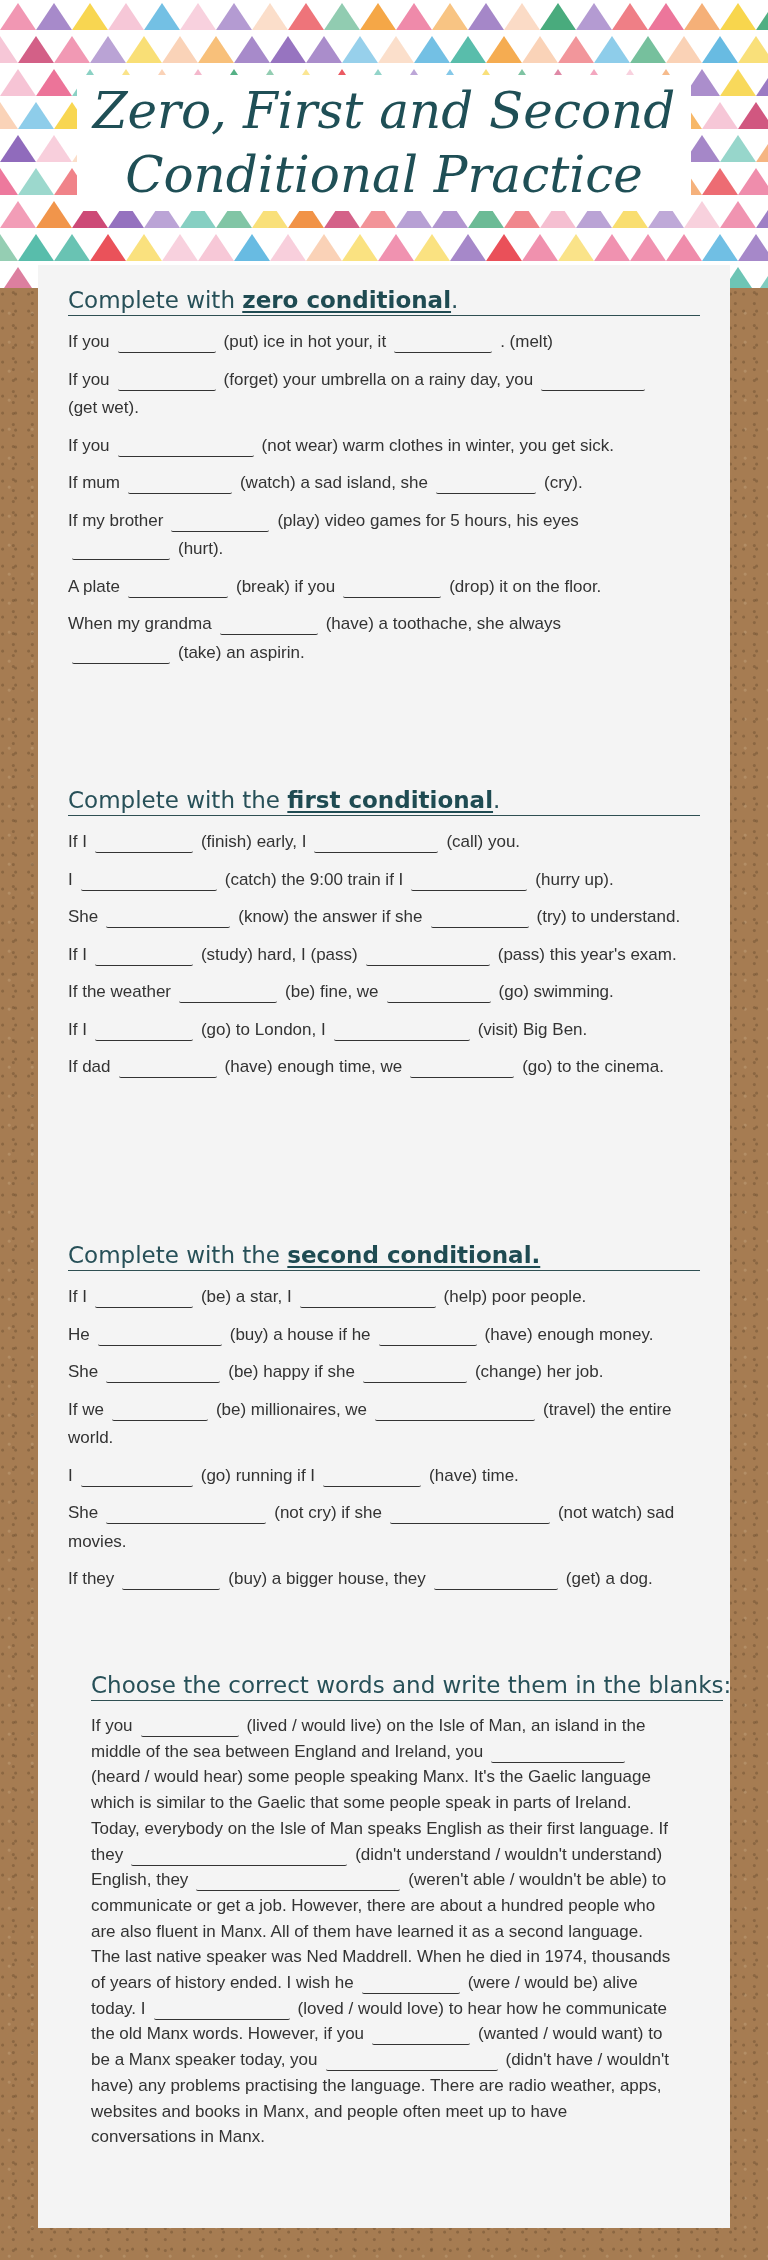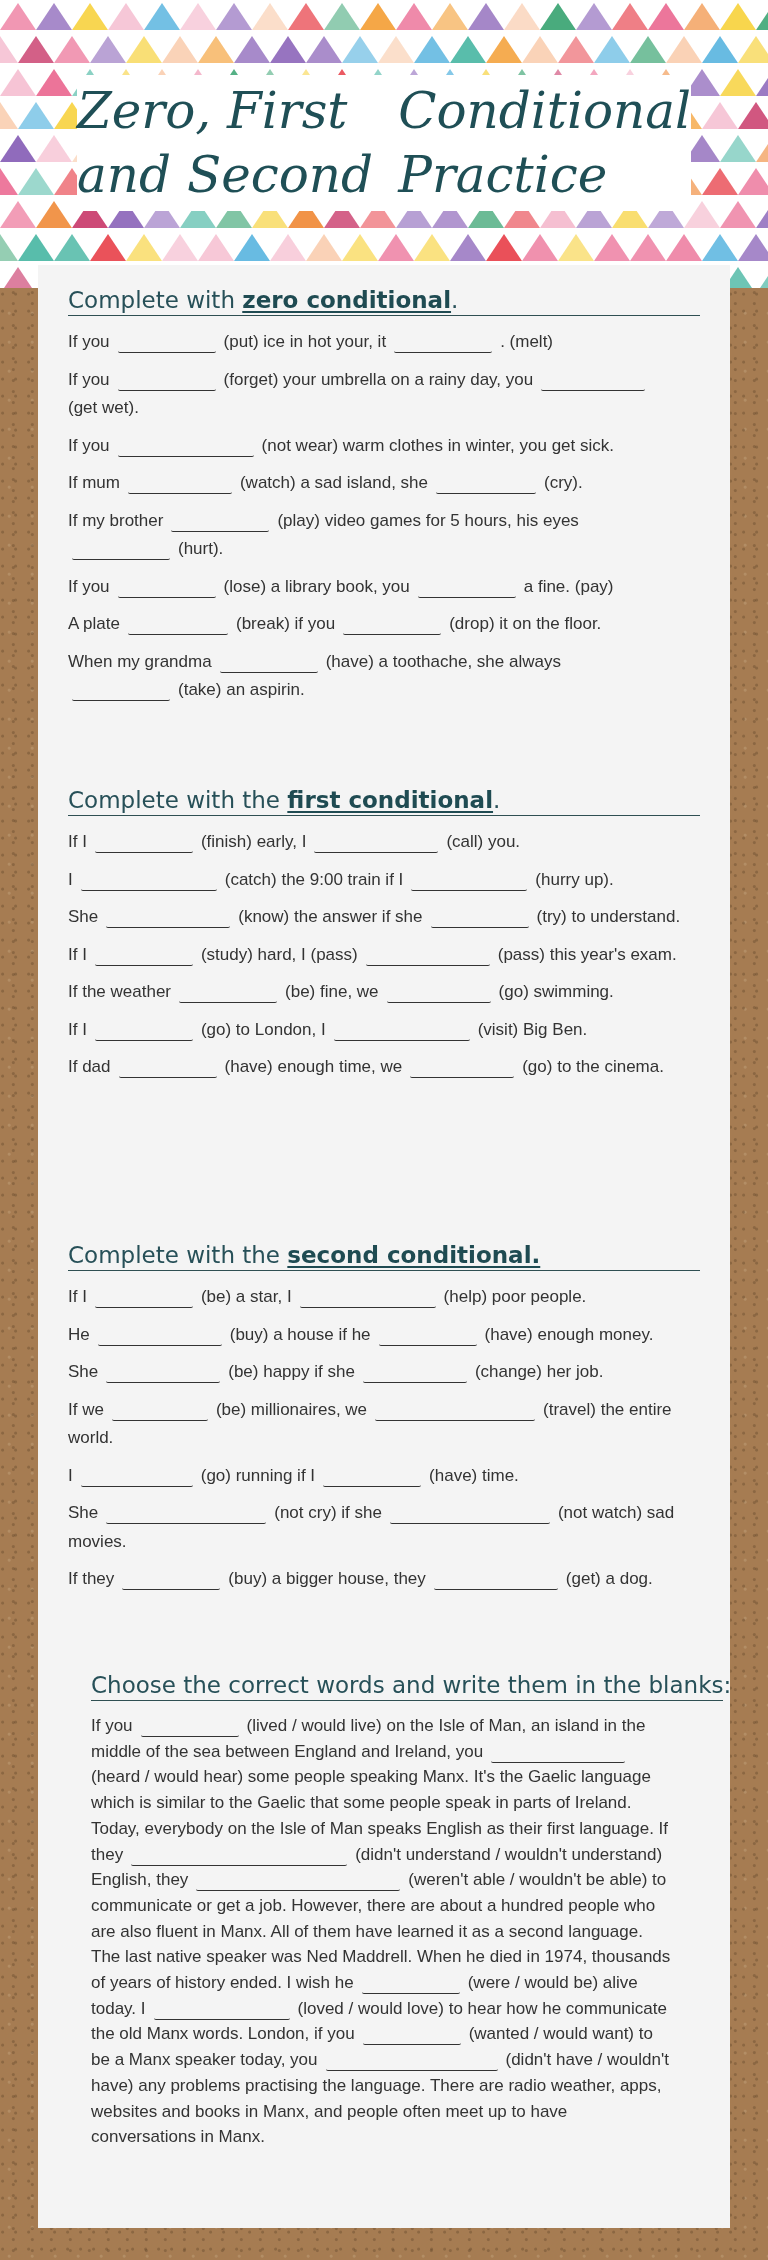--- a/index.html
+++ b/index.html
@@ -14,21 +14,21 @@
     font-family: "DejaVu Sans", sans-serif;
   }
   .banner {
     position:absolute; left:0; top:0; width:768px; height:288px; overflow:hidden;
     background:#fff;
   }
   .banner svg { position:absolute; left:0; top:0; }
   .title-box {
     position:absolute; left:77px; top:75px; width:614px; height:136px;
     background:#fff;
-    display:flex; flex-direction:row; align-items:center; justify-content:center;
+    display:flex; flex-direction:column; align-items:center; justify-content:center;
   }
   .title-line {
     font-family: "DejaVu Serif", serif; color:#1f4f56; font-size:50px; line-height:64px;
     letter-spacing:0px; font-style:italic;
   }
   .panel {
     position:absolute; left:38px; top:265px; width:692px; height:1963px;
     background:#f4f4f4;
   }
   .section { position:absolute; left:30px; width:632px; }
@@ -311,21 +311,20 @@
     <div class="row"><span>If you</span><span class="blank" style="width:98px"></span><span>(put) ice in hot your, it</span><span class="blank" style="width:98px"></span><span>. (melt)</span></div>
 
     <div class="row"><span>If you</span><span class="blank" style="width:98px"></span><span>(forget) your umbrella on a rainy day, you</span><span class="blank" style="width:104px"></span><br><span>(get wet).</span></div>
 
     <div class="row"><span>If you</span><span class="blank" style="width:136px"></span><span>(not wear) warm clothes in winter, you get sick.</span></div>
 
     <div class="row"><span>If mum</span><span class="blank" style="width:104px"></span><span>(watch) a sad island, she</span><span class="blank" style="width:100px"></span><span>(cry).</span></div>
 
     <div class="row"><span>If my brother</span><span class="blank" style="width:98px"></span><span>(play) video games for 5 hours, his eyes</span><br><span class="blank first" style="width:98px;margin-left:4px"></span><span>(hurt).</span></div>
 
-    <div class="row"><span>If you</span><span class="blank" style="width:98px"></span><span>(lose) a library book, you</span><span class="blank" style="width:98px"></span><span>a fine. (pay)</span></div>
 
     <div class="row"><span>A plate</span><span class="blank" style="width:100px"></span><span>(break) if you</span><span class="blank" style="width:98px"></span><span>(drop) it on the floor.</span></div>
 
     <div class="row"><span>When my grandma</span><span class="blank" style="width:98px"></span><span>(have) a toothache, she always</span><br><span class="blank first" style="width:98px;margin-left:4px"></span><span>(take) an aspirin.</span></div>
   </div>
 
   <div class="section" style="top:520px;">
     <div class="sec-heading"><span>Complete with the </span><span class="em">first conditional</span><span>.</span></div>
 
     <div class="row"><span>If I</span><span class="blank" style="width:98px"></span><span>(finish) early, I</span><span class="blank" style="width:124px"></span><span>(call) you.</span></div>
@@ -369,20 +368,20 @@
       <span>(heard / would hear) some people speaking Manx. It's the Gaelic language</span><br>
       <span>which is similar to the Gaelic that some people speak in parts of Ireland.</span><br>
       <span>Today, everybody on the Isle of Man speaks English as their first language. If</span><br>
       <span>they</span><span class="blank" style="width:216px"></span><span>(didn't understand / wouldn't understand)</span><br>
       <span>English, they</span><span class="blank" style="width:204px"></span><span>(weren't able / wouldn't be able) to</span><br>
       <span>communicate or get a job. However, there are about a hundred people who</span><br>
       <span>are also fluent in Manx. All of them have learned it as a second language.</span><br>
       <span>The last native speaker was Ned Maddrell. When he died in 1974, thousands</span><br>
       <span>of years of history ended. I wish he</span><span class="blank" style="width:98px"></span><span>(were / would be) alive</span><br>
       <span>today. I</span><span class="blank" style="width:136px"></span><span>(loved / would love) to hear how he communicate</span><br>
-      <span>the old Manx words. London, if you</span><span class="blank" style="width:98px"></span><span>(wanted / would want) to</span><br>
+      <span>the old Manx words. However, if you</span><span class="blank" style="width:98px"></span><span>(wanted / would want) to</span><br>
       <span>be a Manx speaker today, you</span><span class="blank" style="width:172px"></span><span>(didn't have / wouldn't</span><br>
       <span>have) any problems practising the language. There are radio weather, apps,</span><br>
       <span>websites and books in Manx, and people often meet up to have</span><br>
       <span>conversations in Manx.</span>
     </div>
   </div>
 </div>
 
 </body></html>

